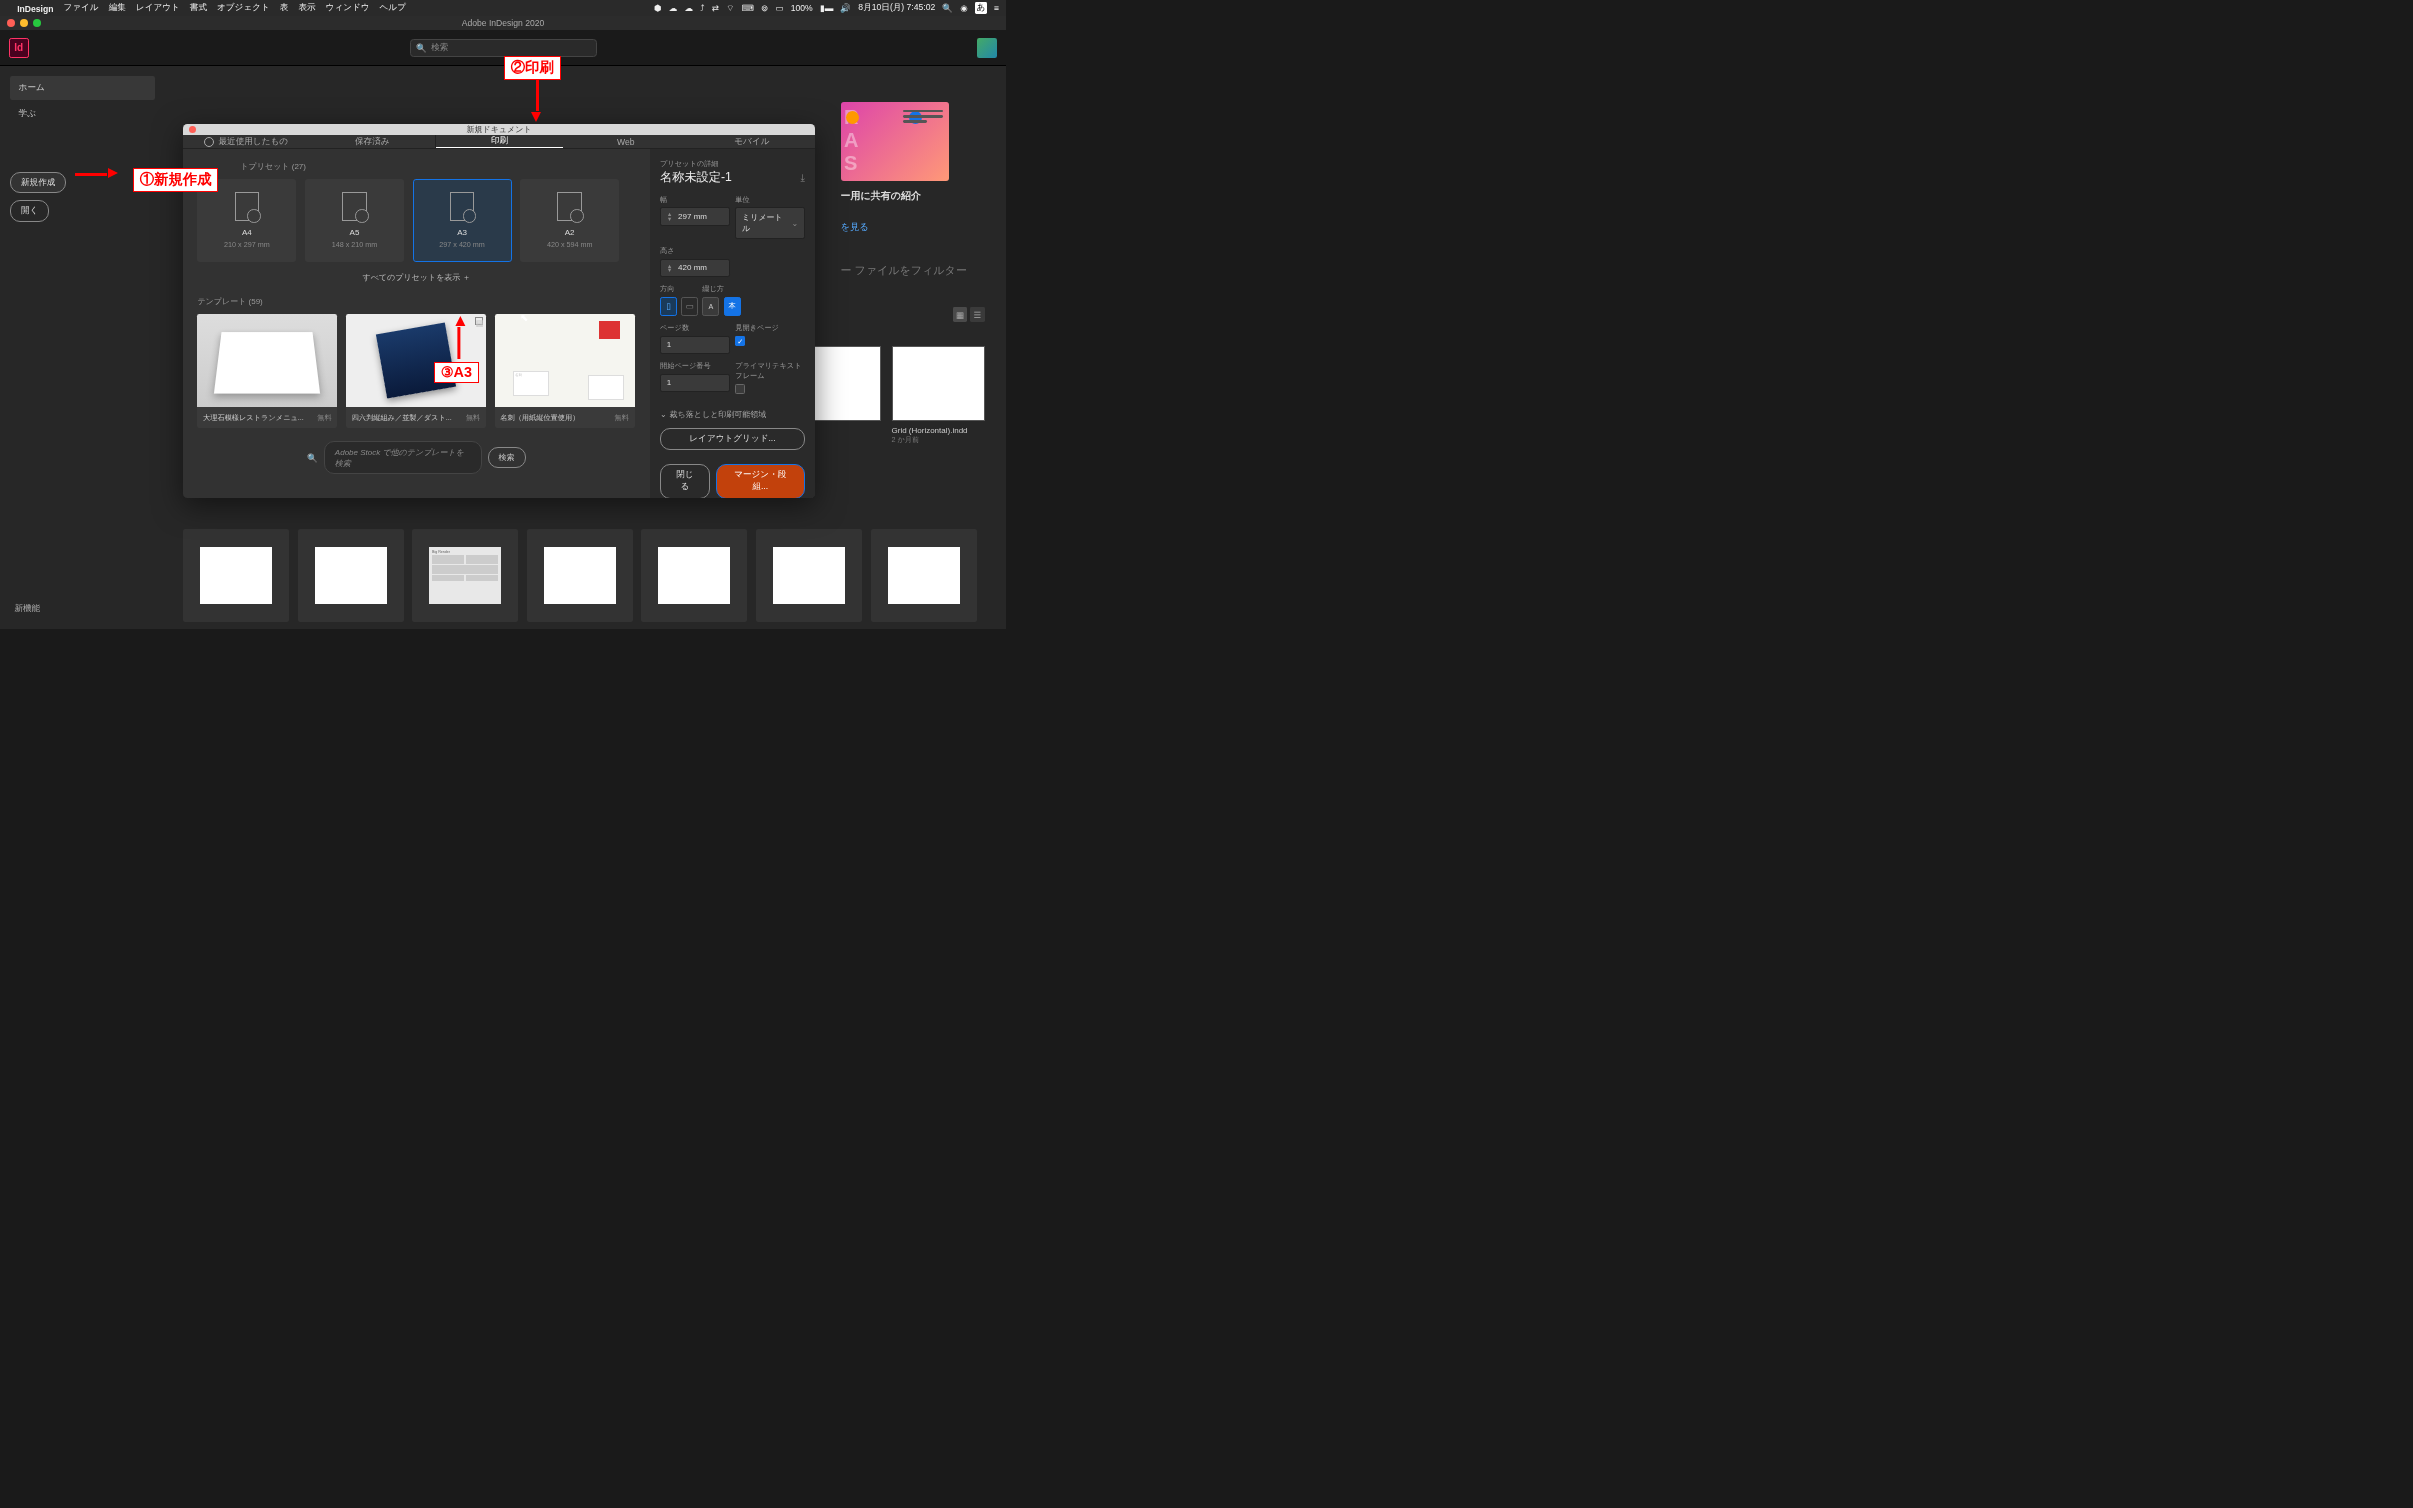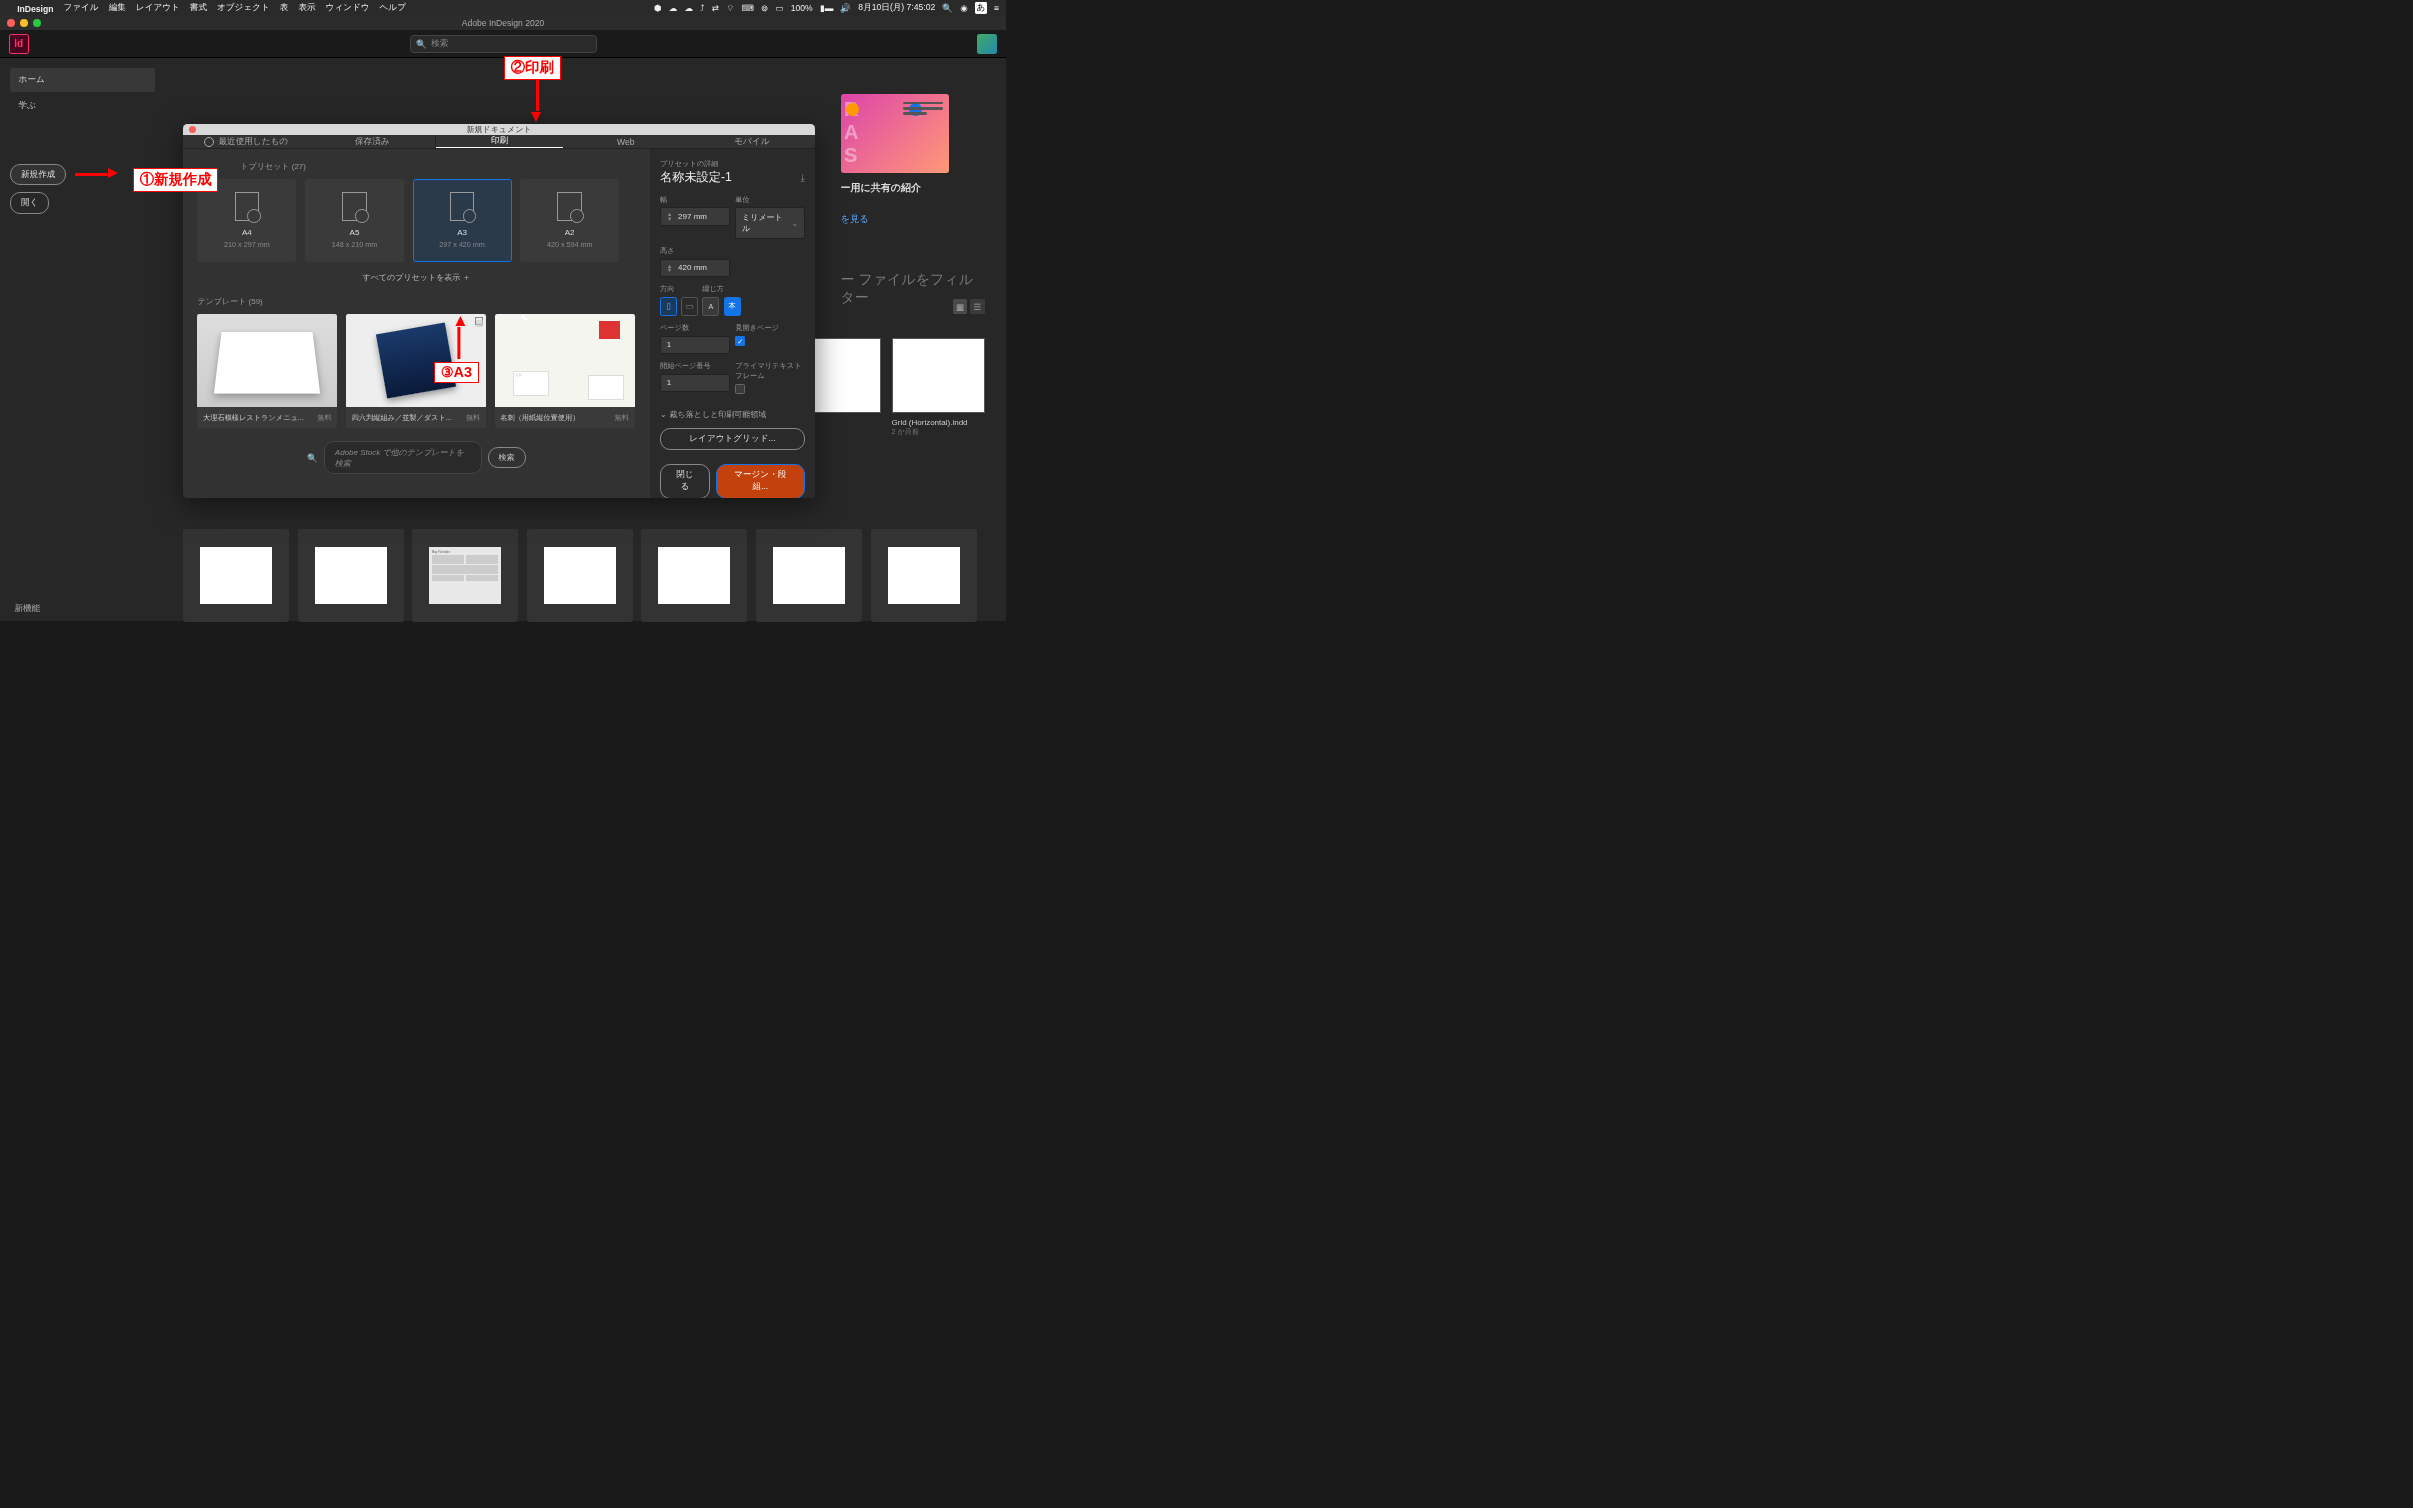--- a/index.html
+++ b/index.html
@@ -13,21 +13,21 @@
 
 
 .titlebar { height: 14.4px; background: #2c2c2c; display: flex; align-items: center; justify-content: center; color: #aaa; font-size: 8.6px; position: relative; }
 .traffic { position: absolute; left: 7.2px; display: flex; gap: 5px; }
 .traffic span { width: 8px; height: 8px; border-radius: 50%; display: inline-block; }
 .t-red { background: #ff5f56; }
 .t-yellow { background: #ffbd2e; }
 .t-green { background: #27c93f; }
 
 
-.app-header { height: 28px; background: #1a1a1a; display: flex; align-items: center; padding: 0 8.6px; border-bottom: 0.7px solid #000; justify-content: flex-end; }
+.app-header { height: 36px; background: #1a1a1a; display: flex; align-items: center; padding: 0 8.6px; border-bottom: 0.7px solid #000; justify-content: flex-end; }
 .id-logo { width: 20px; height: 20px; background: #49021f; border: 0.7px solid #ff3366; color: #ff3366; display: flex; align-items: center; justify-content: center; font-weight: bold; font-size: 10px; border-radius: 2.2px; }
 .search-box { margin: 0 auto; width: 187px; height: 18.7px; background: #2a2a2a; border: 0.7px solid #444; border-radius: 3.6px; display: flex; align-items: center; padding: 0 5.7px; color: #888; gap: 4.3px; }
 .avatar { width: 20px; height: 20px; background: linear-gradient(135deg,#4a6,#28a); border-radius: 2.2px; }
 
 
 .main { display: flex; height: calc(100% - 66px); background: #272727; }
 
 
 .sidebar { width: 165px; padding: 10px; background: #272727; }
 .side-tab { padding: 5.7px 8.6px; border-radius: 2.2px; margin-bottom: 2.2px; font-size: 8.6px; color: #ccc; }
@@ -44,21 +44,21 @@
 .hide-info { margin-left: auto; color: #aaa; font-size: 8.6px; }
 
 
 .behind-panel { position: absolute; right: 21.5px; top: 36px; width: 144px; }
 .promo-card { width: 108px; height: 79px; background: linear-gradient(135deg,#d4a,#f97); border-radius: 2.9px; margin-bottom: 7.2px; position: relative; overflow: hidden; }
 .promo-lines { position: absolute; right: 5.7px; top: 7.2px; width: 40px; }
 .promo-lines div { height: 2.9px; background: #555; margin-bottom: 2.2px; border-radius: 1.4px; }
 .promo-avatar { width: 13px; height: 13px; border-radius: 50%; background: #f90; position: absolute; }
 .behind-text { color: #ddd; font-size: 10px; font-weight: bold; }
 .behind-link { color: #5af; font-size: 9.3px; margin-top: 18px; }
-.filter-text { color: #777; font-size: 14px; margin-top: 45px; }
+.filter-text { color: #777; font-size: 11px; margin-top: 29px; }
 .view-toggle { display: flex; gap: 2.9px; position: absolute; right: 0; top: 205px; }
 .view-toggle span { width: 14.4px; height: 14.4px; background: #3a3a3a; display:flex; align-items:center; justify-content:center; color:#aaa; border-radius: 1.4px;}
 
 .recent-grid { position: absolute; right: 0; top: 244px; display: flex; gap: 10.8px; }
 .recent-item { width: 93px; }
 .recent-thumb { width: 93px; height: 75px; background: #fff; border: 0.7px solid #555; }
 .recent-name { font-size: 8px; color: #ccc; margin-top: 4.3px; }
 .recent-time { font-size: 7.2px; color: #777; }
 
 

